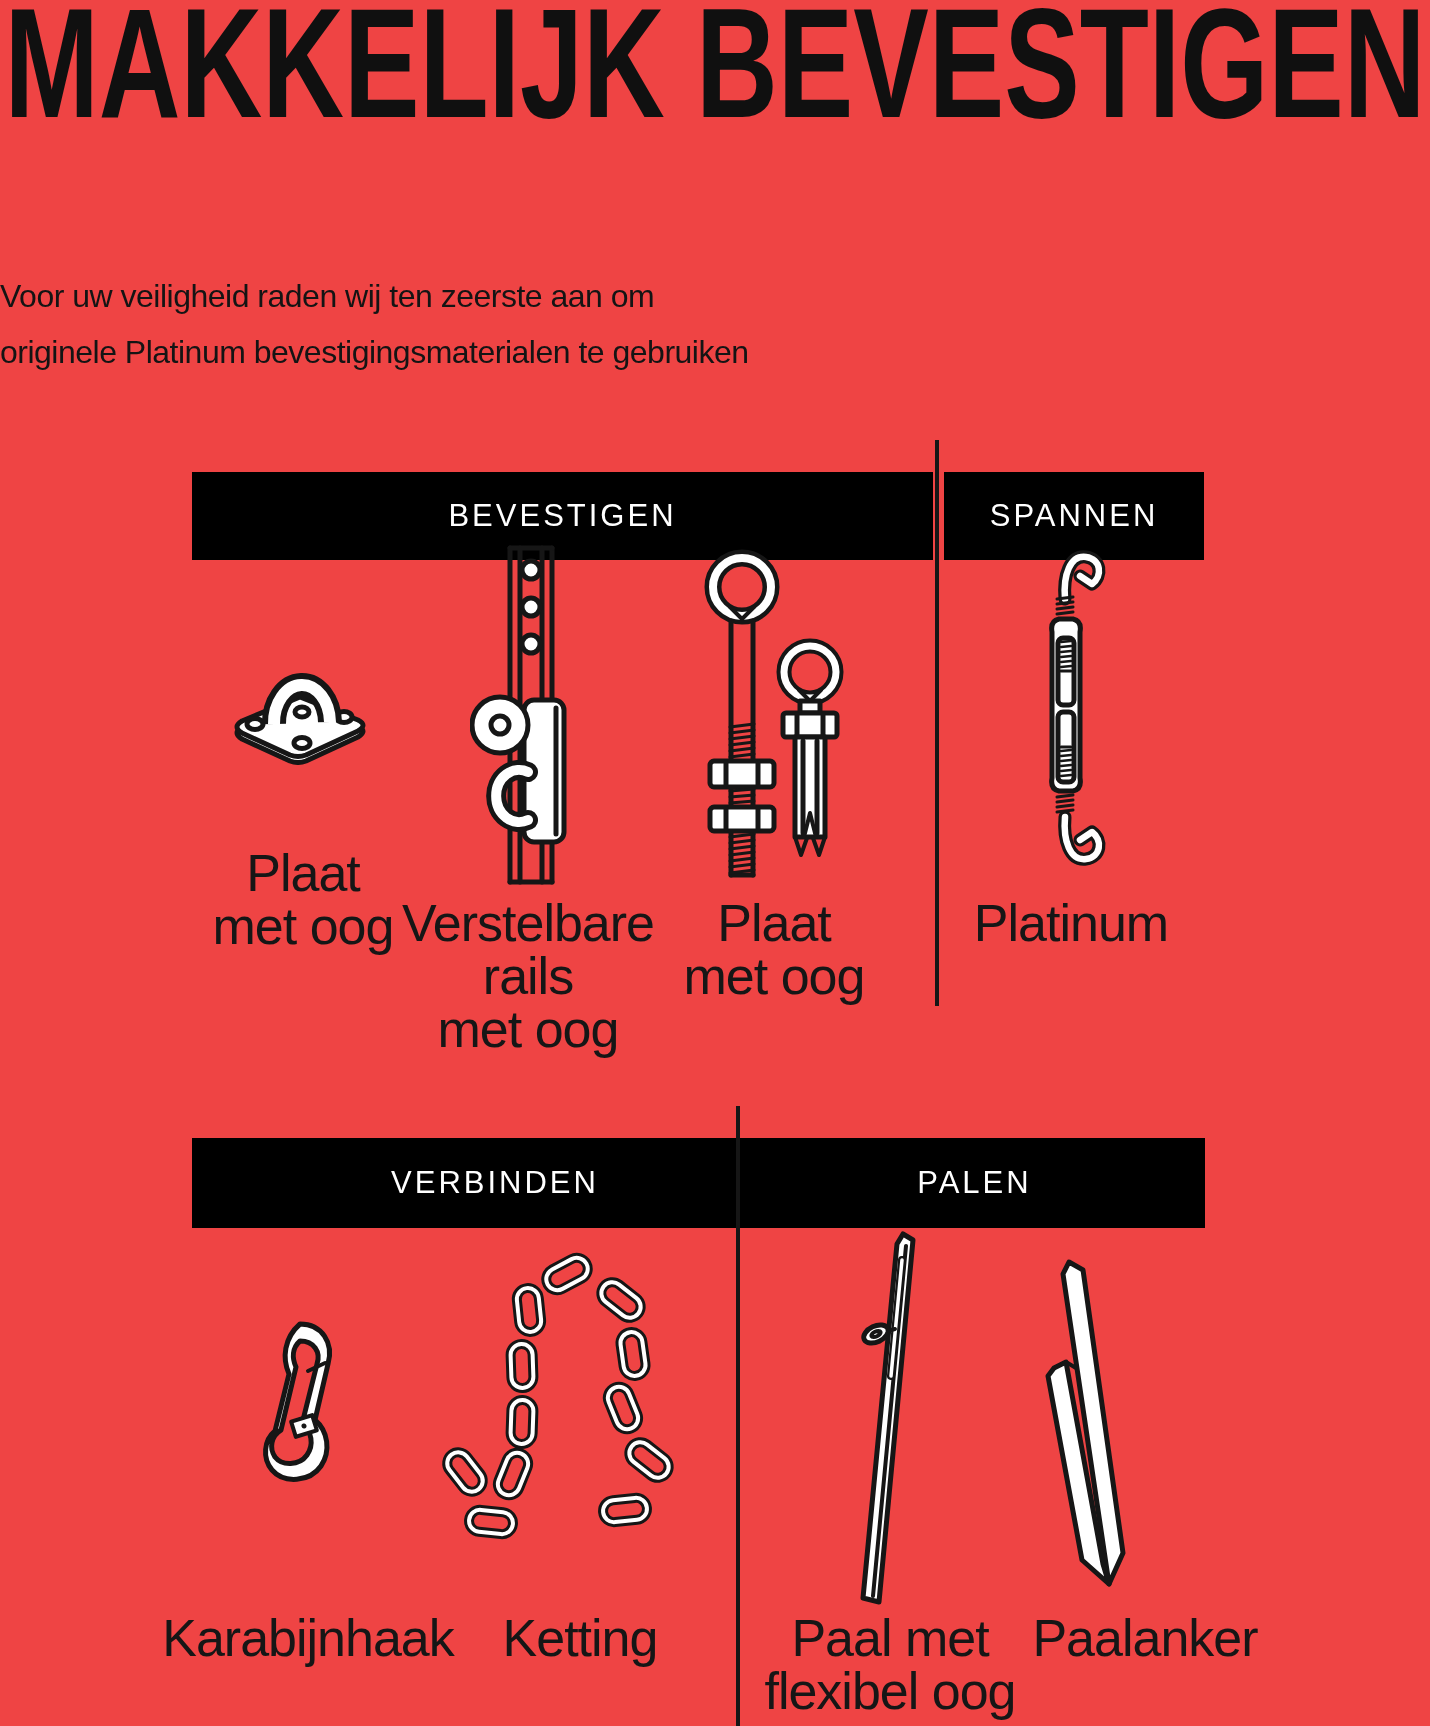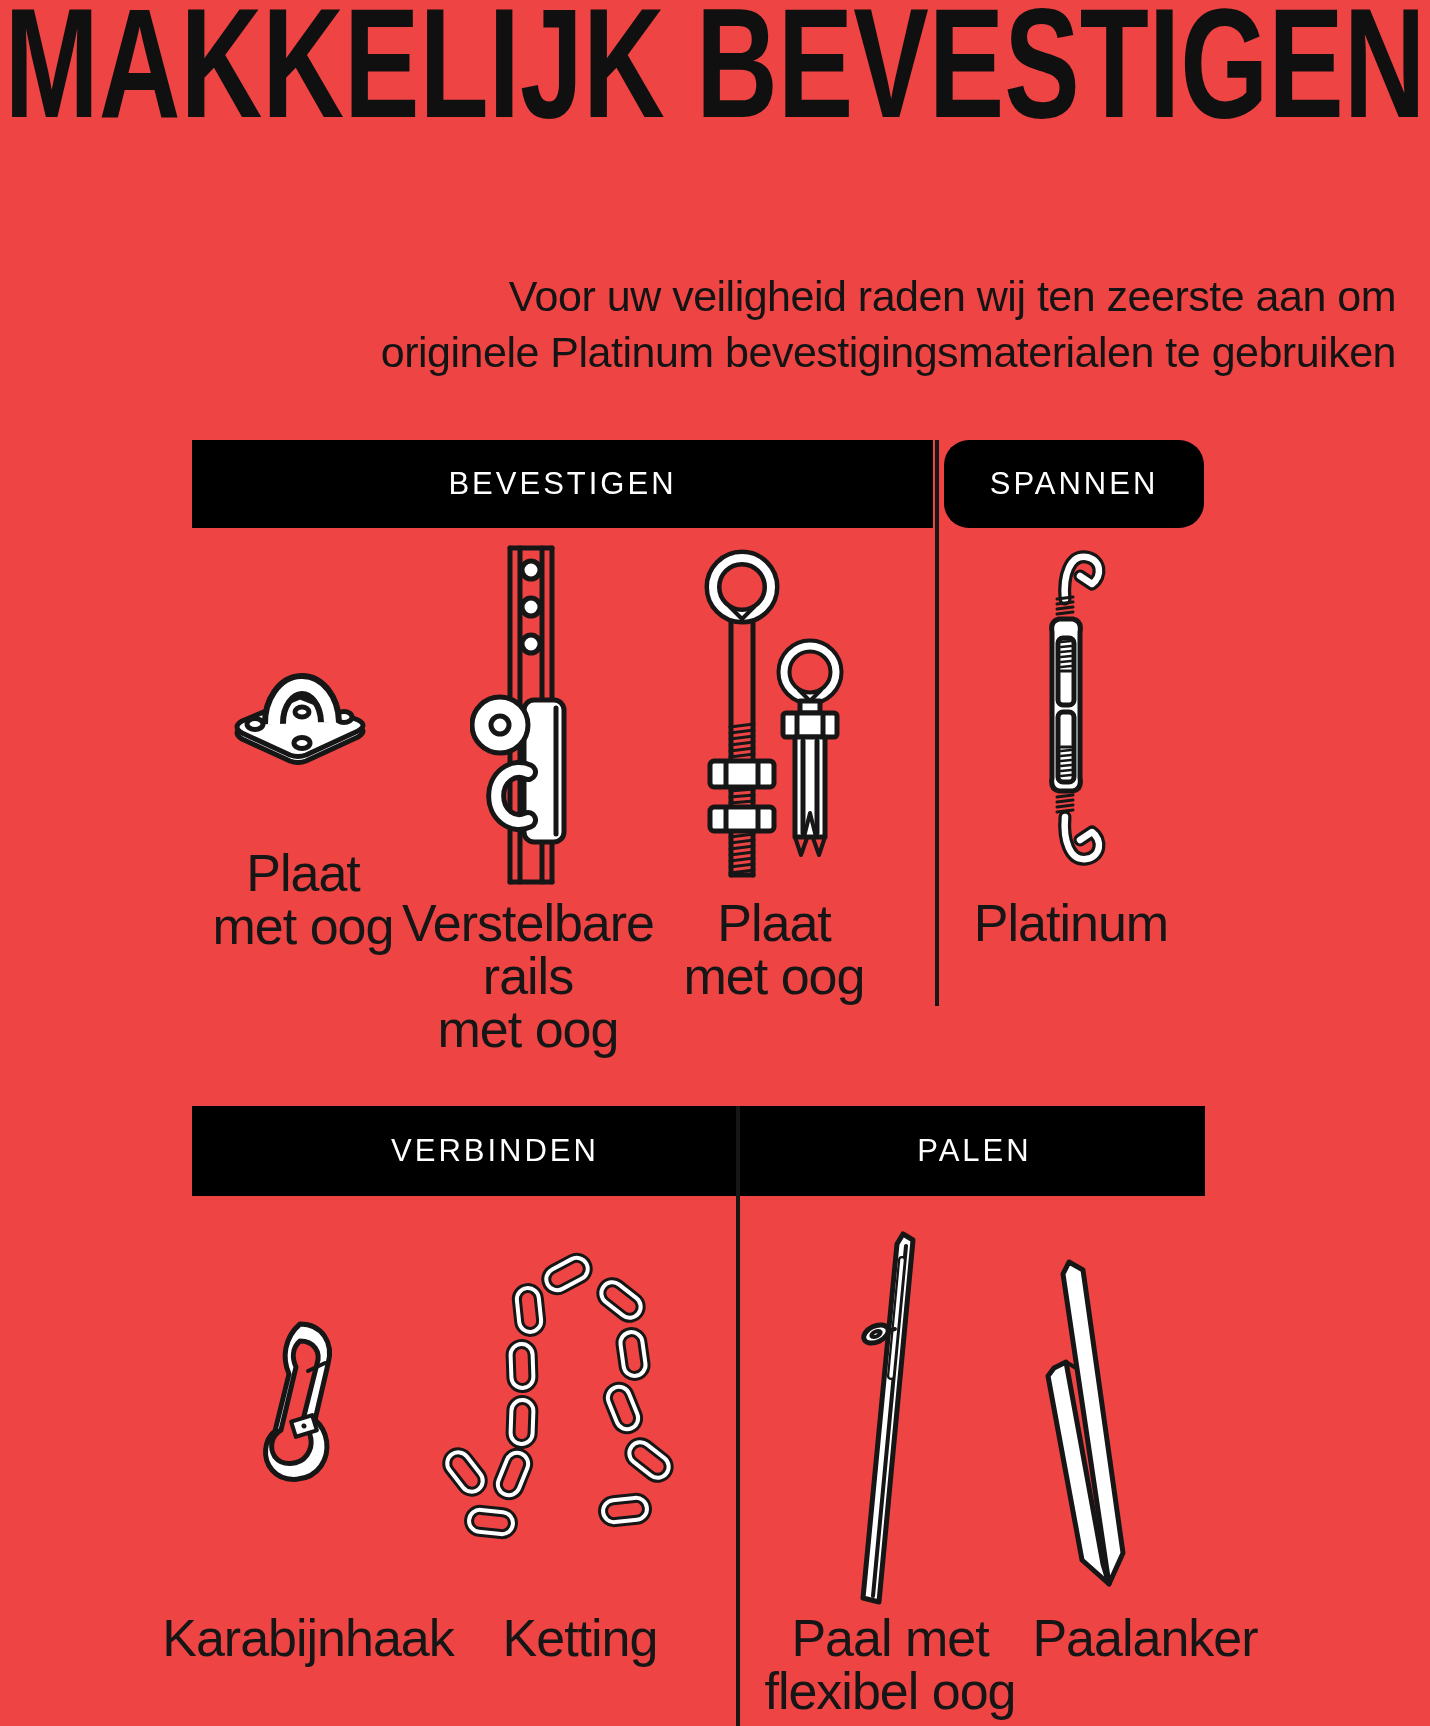--- a/index.html
+++ b/index.html
@@ -3,27 +3,27 @@
 <meta charset="utf-8">
 <style>
   html,body{margin:0;padding:0;background:#ffffff;}
   .canvas{position:relative;width:1430px;height:1726px;background:#ef4444;overflow:hidden;
           font-family:"Liberation Sans",sans-serif;color:#161616;}
   
   .title{position:absolute;left:50%;top:-14px;transform:translateX(-50%) scaleX(0.73);
          transform-origin:50% 0;font-size:155px;font-weight:700;line-height:1;
          white-space:nowrap;color:#101010;}
   
-  .subtitle{position:absolute;left:0;top:268px;width:1396px;text-align:right;
-            font-size:43px;line-height:56px;letter-spacing:-0.5px;color:#141414;}
+  .subtitle{position:absolute;left:0;top:268px;width:1396px;text-align:left;
+            font-size:32px;line-height:56px;letter-spacing:-0.5px;color:#141414;}
   
   .bar{position:absolute;background:#000000;color:#ffffff;display:flex;align-items:center;
-       justify-content:center;font-size:31px;letter-spacing:3px;font-weight:400;}
+       justify-content:center;font-size:31px;letter-spacing:3px;font-weight:400;margin-top:32px;}
   #bar-bevestigen{left:192px;top:440px;width:741px;height:88px;}
-  #bar-spannen{left:944px;top:440px;width:260px;height:88px;border-radius:25px;}
+  #bar-spannen{left:944px;top:440px;width:260px;height:88px;}
   #bar-verbinden{left:192px;top:1106px;width:542px;height:90px;padding-left:32px;}
   #bar-palen{left:744px;top:1106px;width:461px;height:90px;}
   
   .vline{position:absolute;width:4px;background:#161616;}
   #divider-1{left:935px;top:440px;height:566px;}
   #divider-2{left:736px;top:1106px;height:620px;}
   
   .ic{position:absolute;}
   #icon-plate{left:222px;top:650px;}
   #icon-rail{left:470px;top:540px;}

